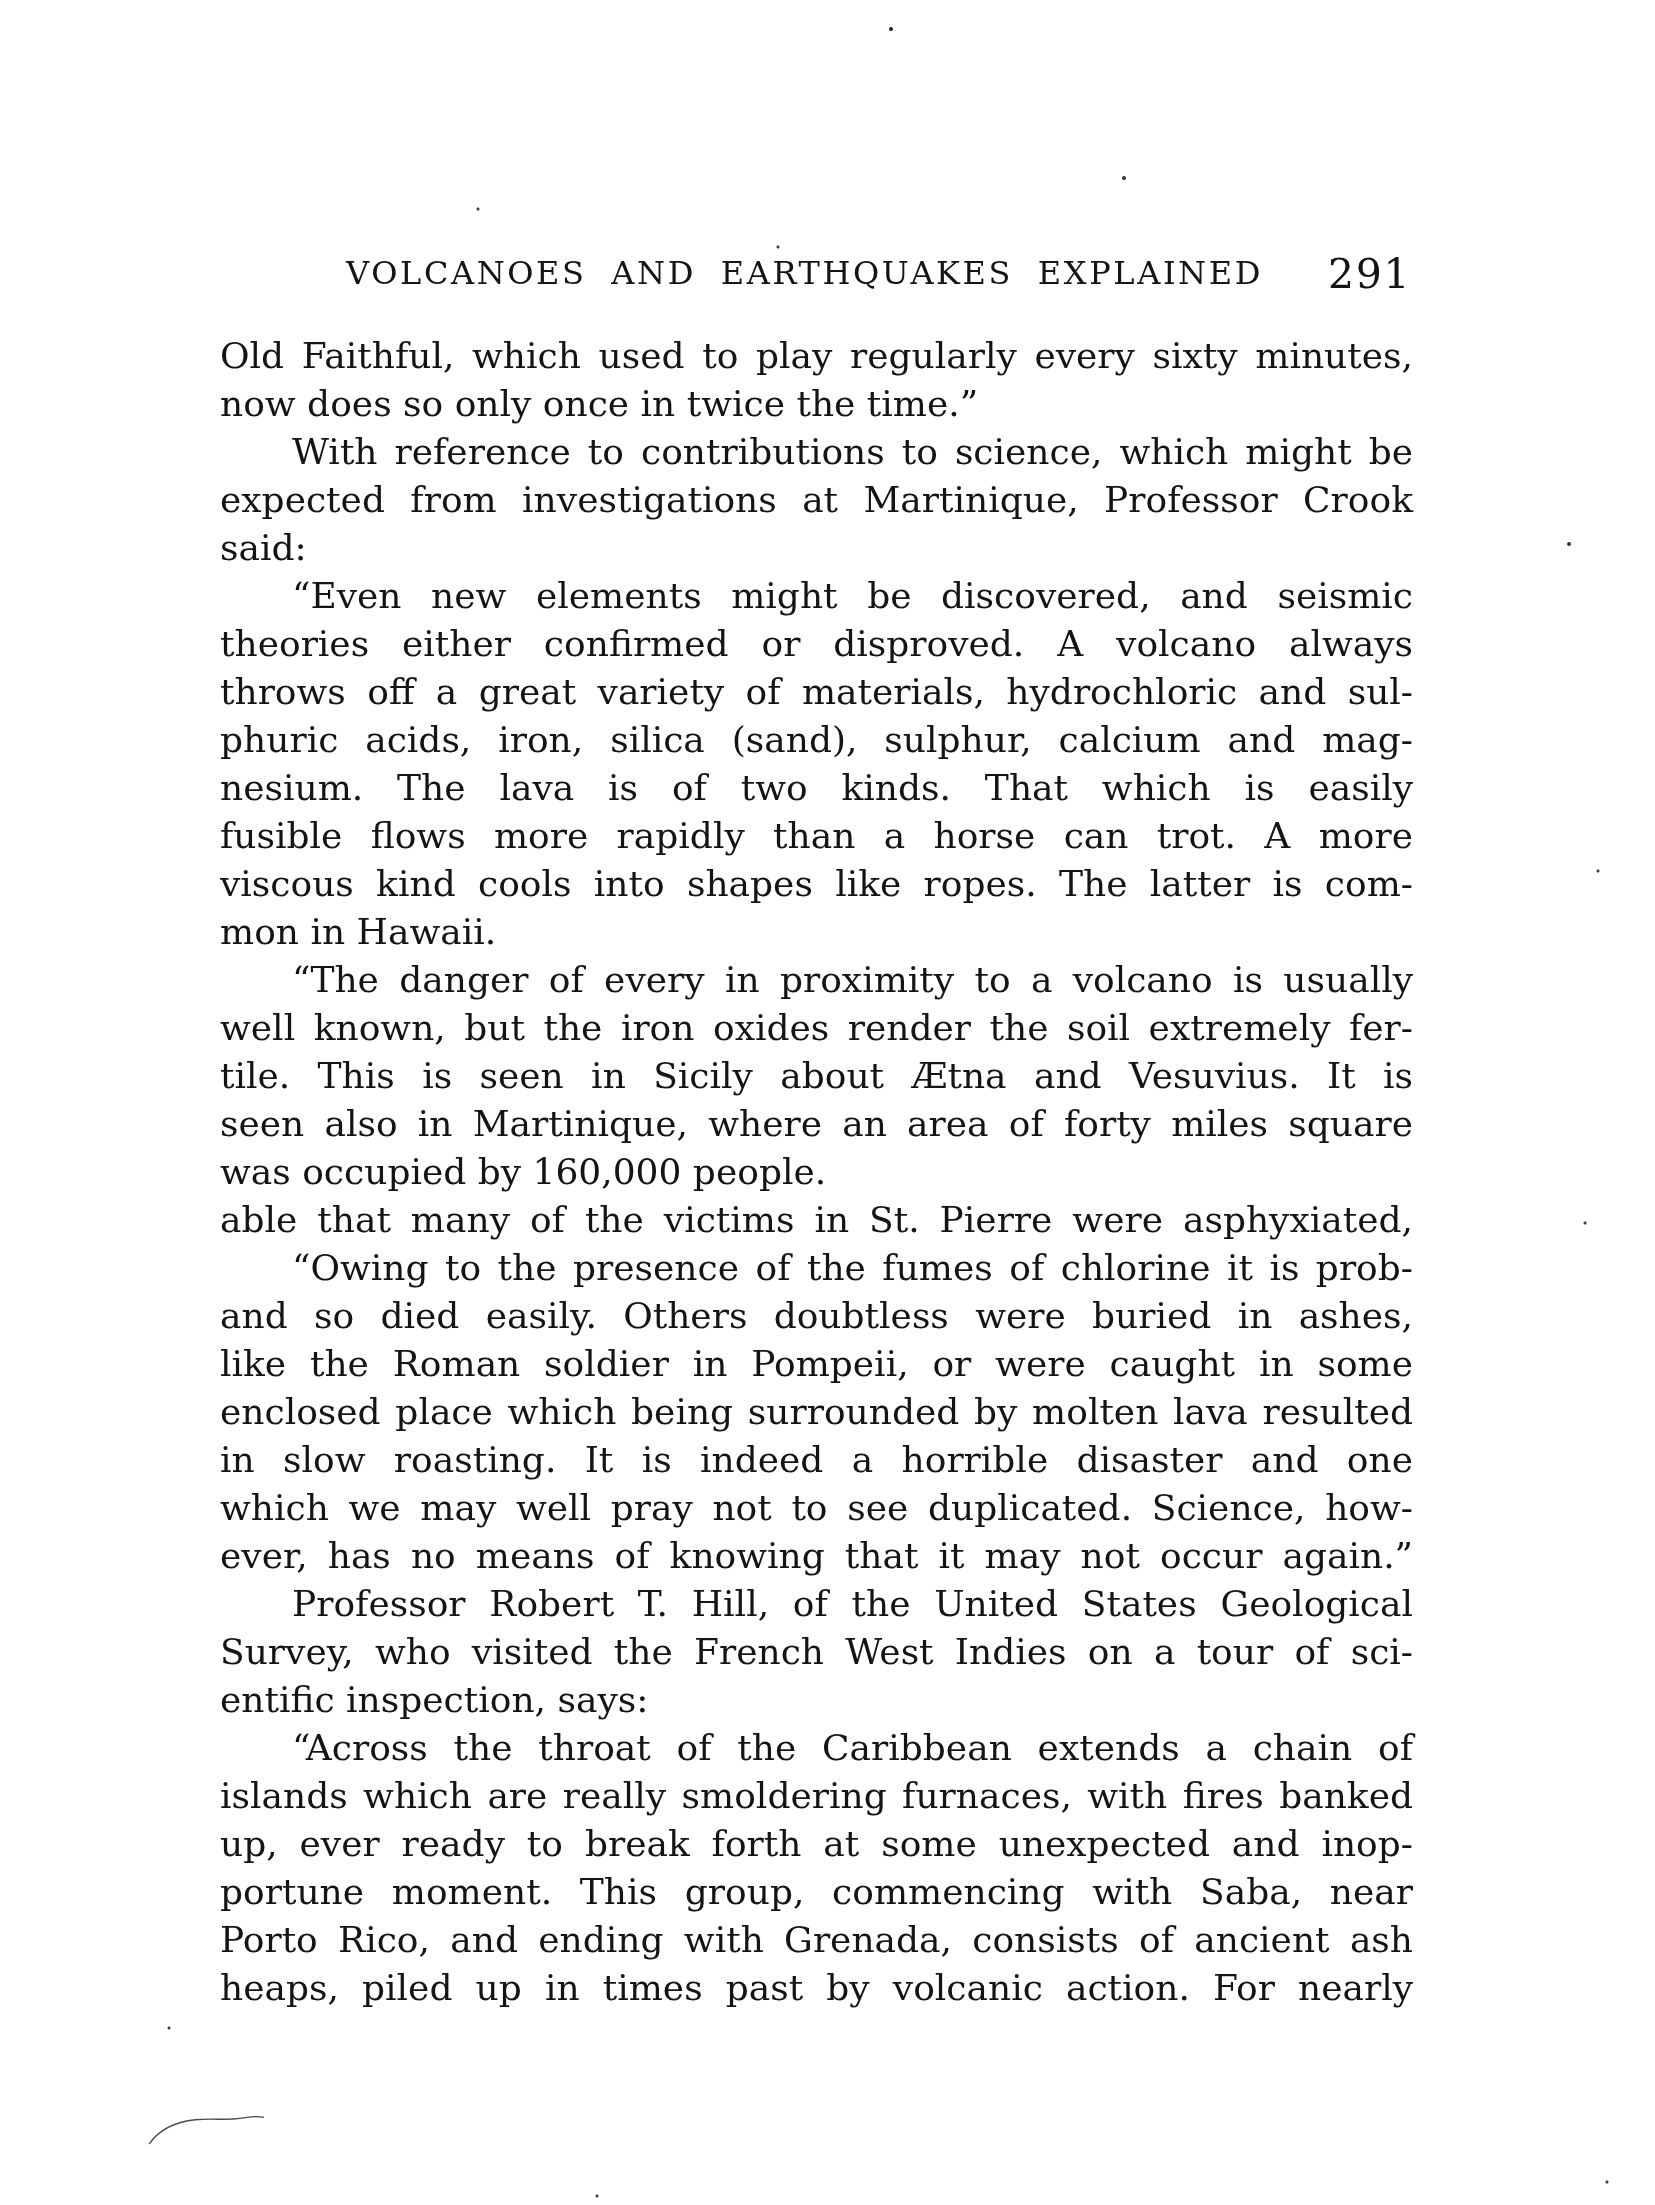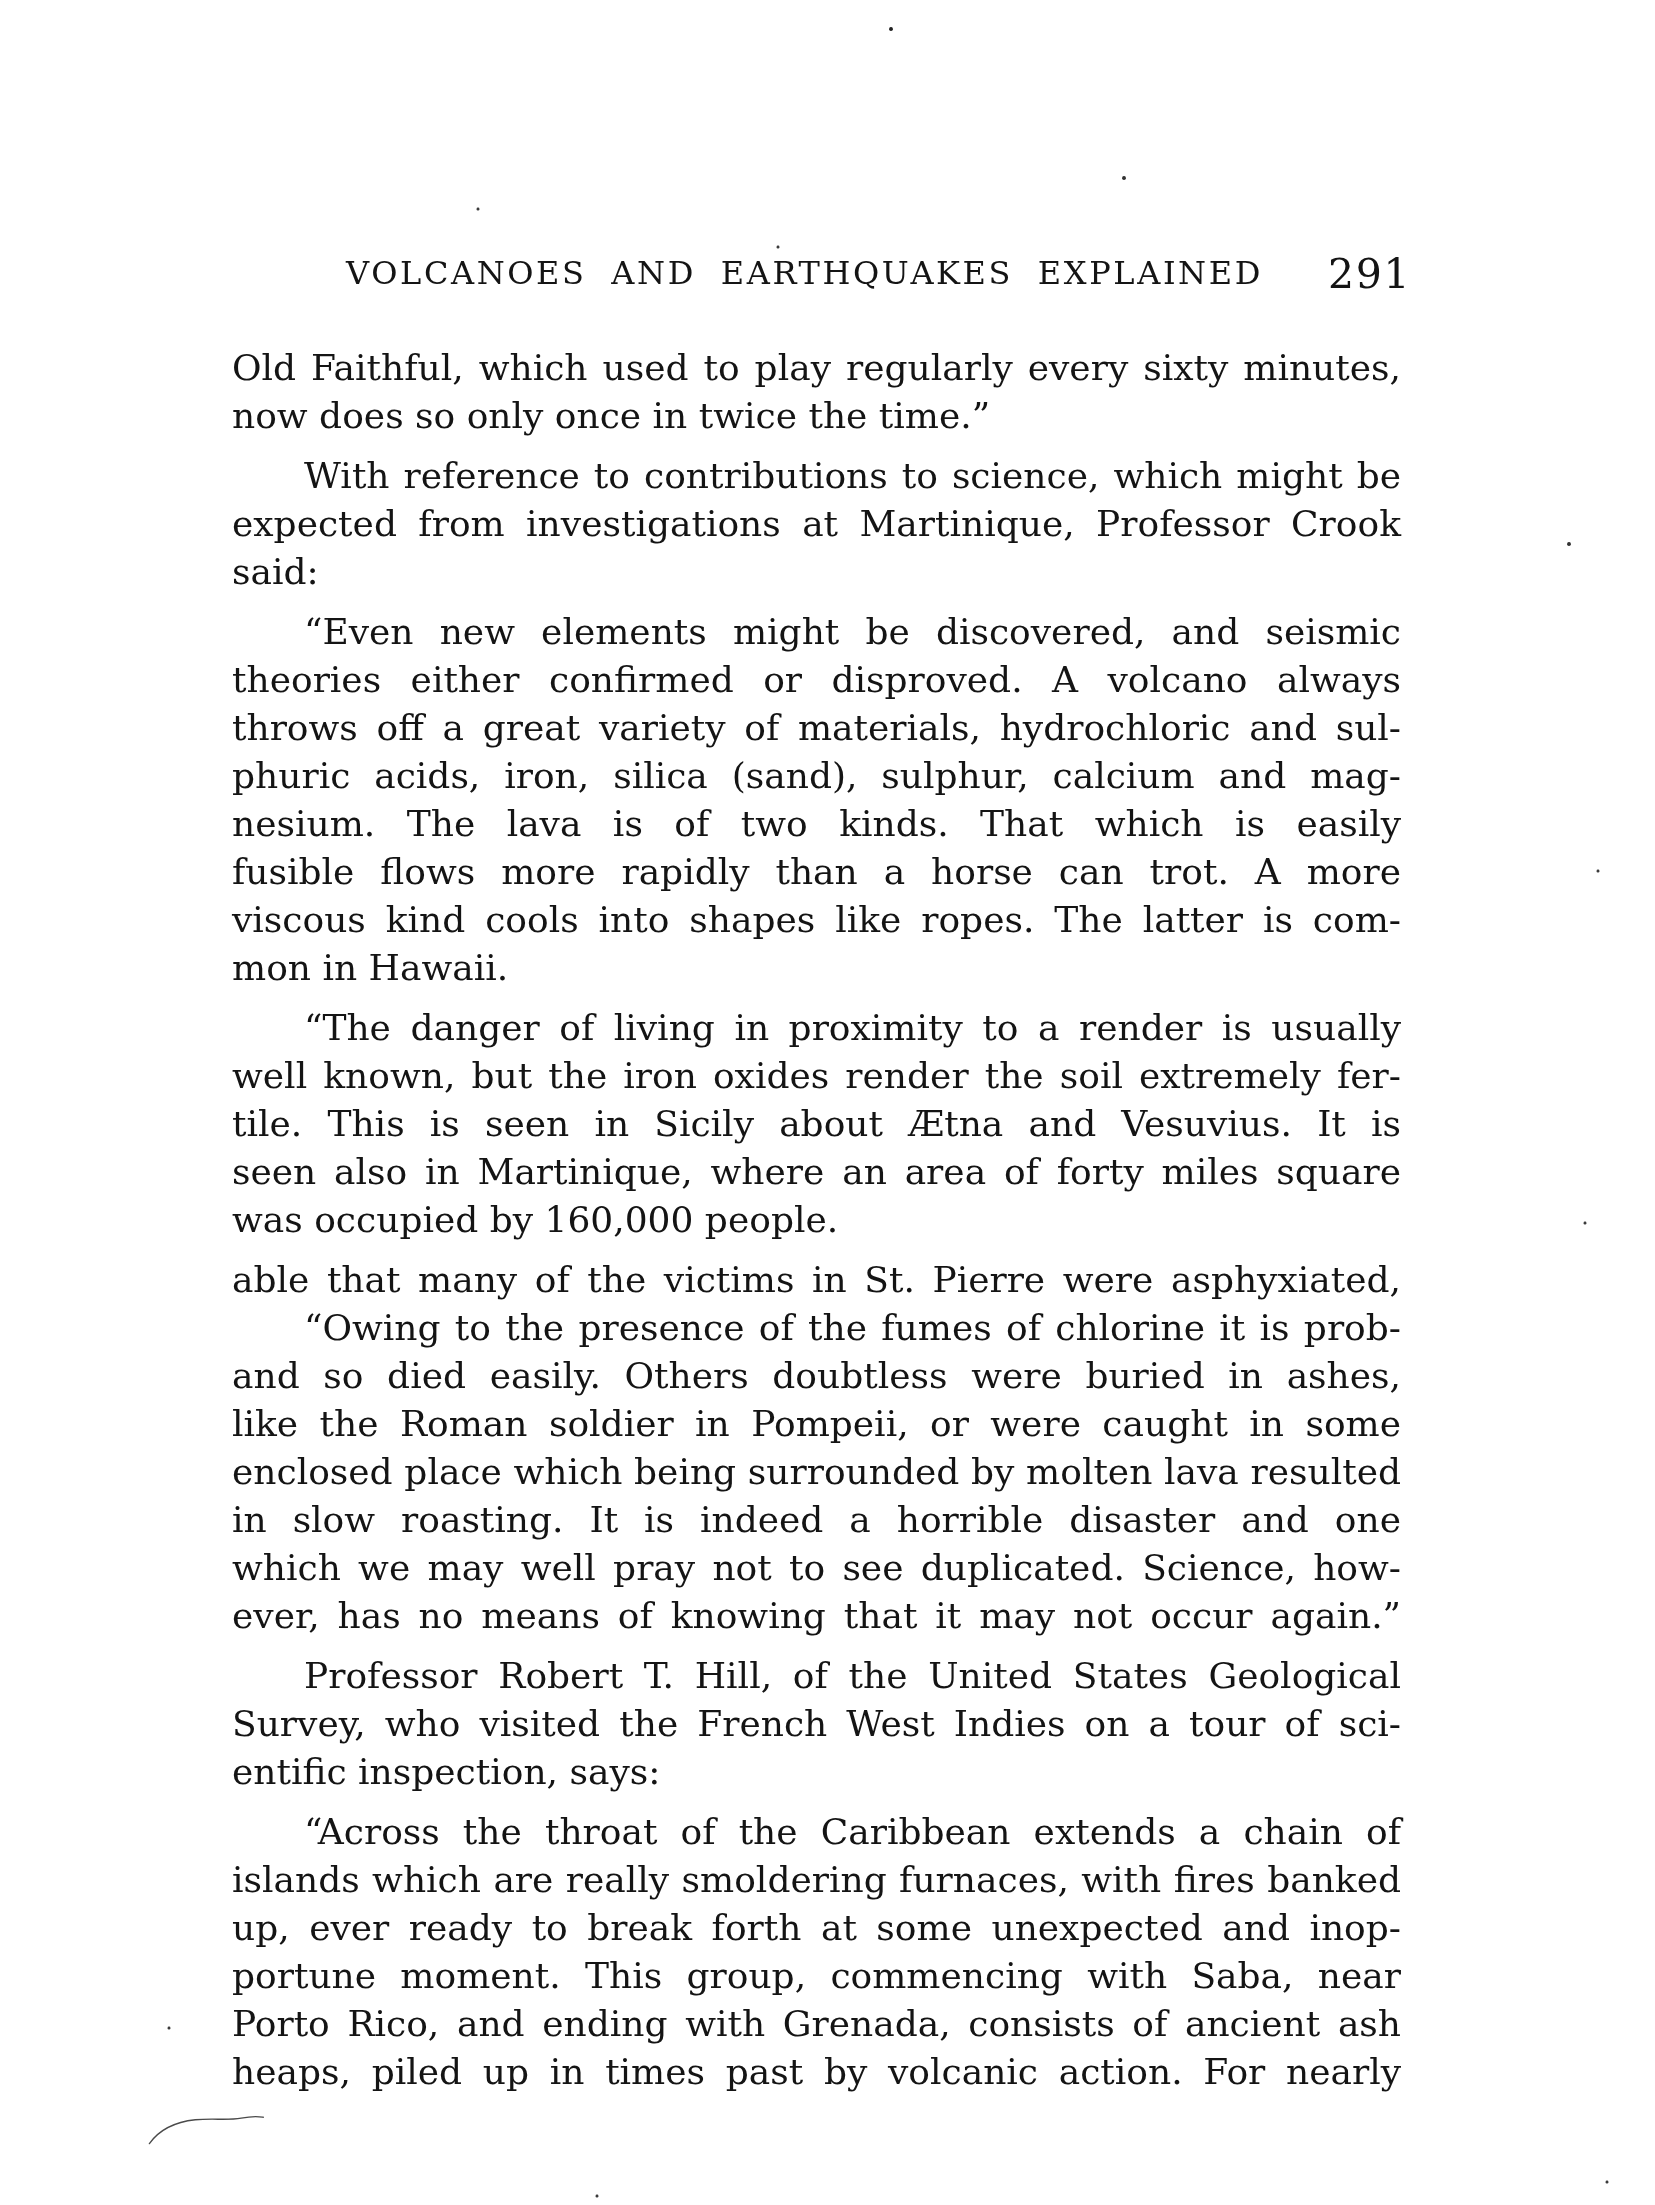--- a/index.html
+++ b/index.html
@@ -37,21 +37,21 @@
     letter-spacing: 1.7px;
     line-height: 43px;
   }
   .text-block {
     position: absolute;
     left: 220px; top: 332px;
     width: 1193px;
     font-size: 36px;
     line-height: 48px;
   }
-  .paragraph { margin: 12px; }
+  .paragraph { margin: 0; }
   .line {
     text-align: justify;
     text-align-last: justify;
     text-justify: inter-word;
   }
   .line.endline { text-align-last: left; }
   .line.indent { text-indent: 72px; }
   .artifact {
     position: absolute;
     left: 146px; top: 2113px;
@@ -100,21 +100,21 @@
         <div class="line indent">“Even new elements might be discovered, and seismic</div>
         <div class="line">theories either confirmed or disproved.  A volcano always</div>
         <div class="line">throws off a great variety of materials, hydrochloric and sul-</div>
         <div class="line">phuric acids, iron, silica (sand), sulphur, calcium and mag-</div>
         <div class="line">nesium.  The lava is of two kinds.  That which is easily</div>
         <div class="line">fusible flows more rapidly than a horse can trot.  A more</div>
         <div class="line">viscous kind cools into shapes like ropes.  The latter is com-</div>
         <div class="line endline">mon in Hawaii.</div>
       </div>
       <div class="paragraph">
-        <div class="line indent">“The danger of living in proximity to a render is usually</div>
+        <div class="line indent">“The danger of every in proximity to a volcano is usually</div>
         <div class="line">well known, but the iron oxides render the soil extremely fer-</div>
         <div class="line">tile.  This is seen in Sicily about Ætna and Vesuvius.  It is</div>
         <div class="line">seen also in Martinique, where an area of forty miles square</div>
         <div class="line endline">was occupied by 160,000 people.</div>
       </div>
       <div class="paragraph">
         <div class="line">able that many of the victims in St. Pierre were asphyxiated,</div>
         <div class="line indent">“Owing to the presence of the fumes of chlorine it is prob-</div>
         <div class="line">and so died easily.  Others doubtless were buried in ashes,</div>
         <div class="line">like the Roman soldier in Pompeii, or were caught in some</div>

